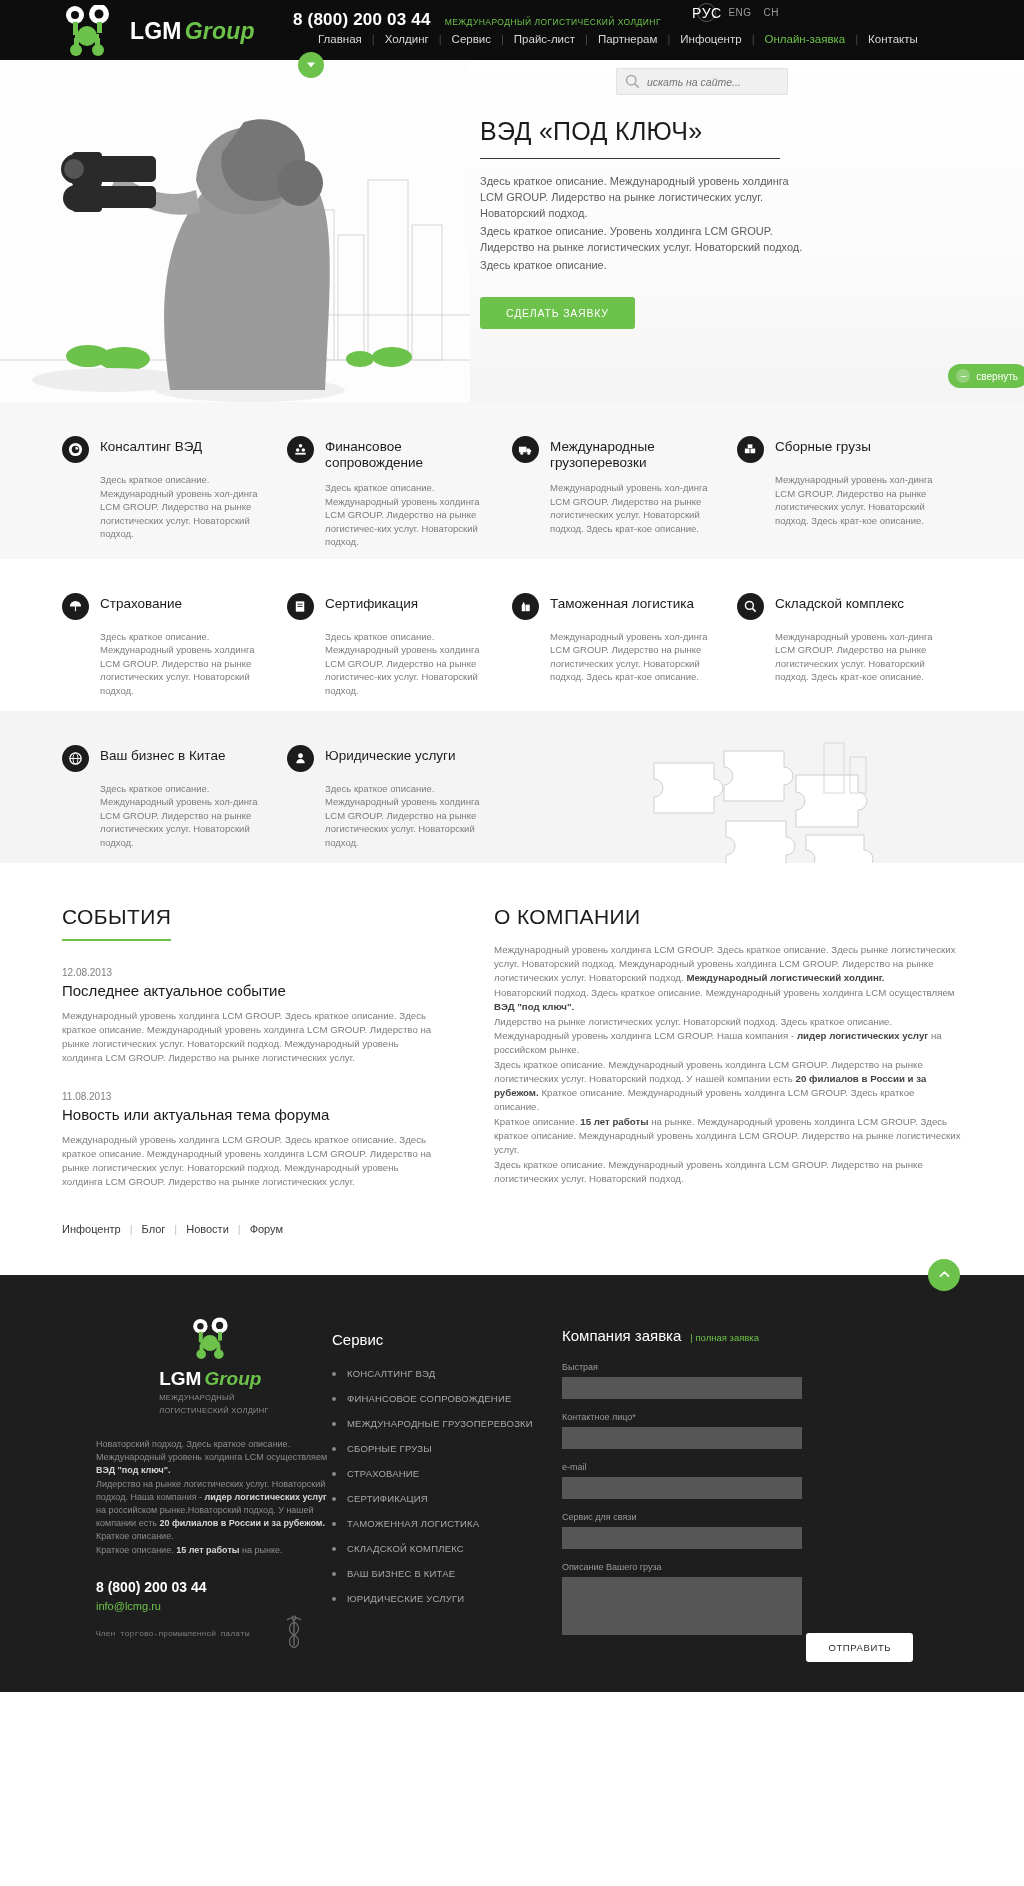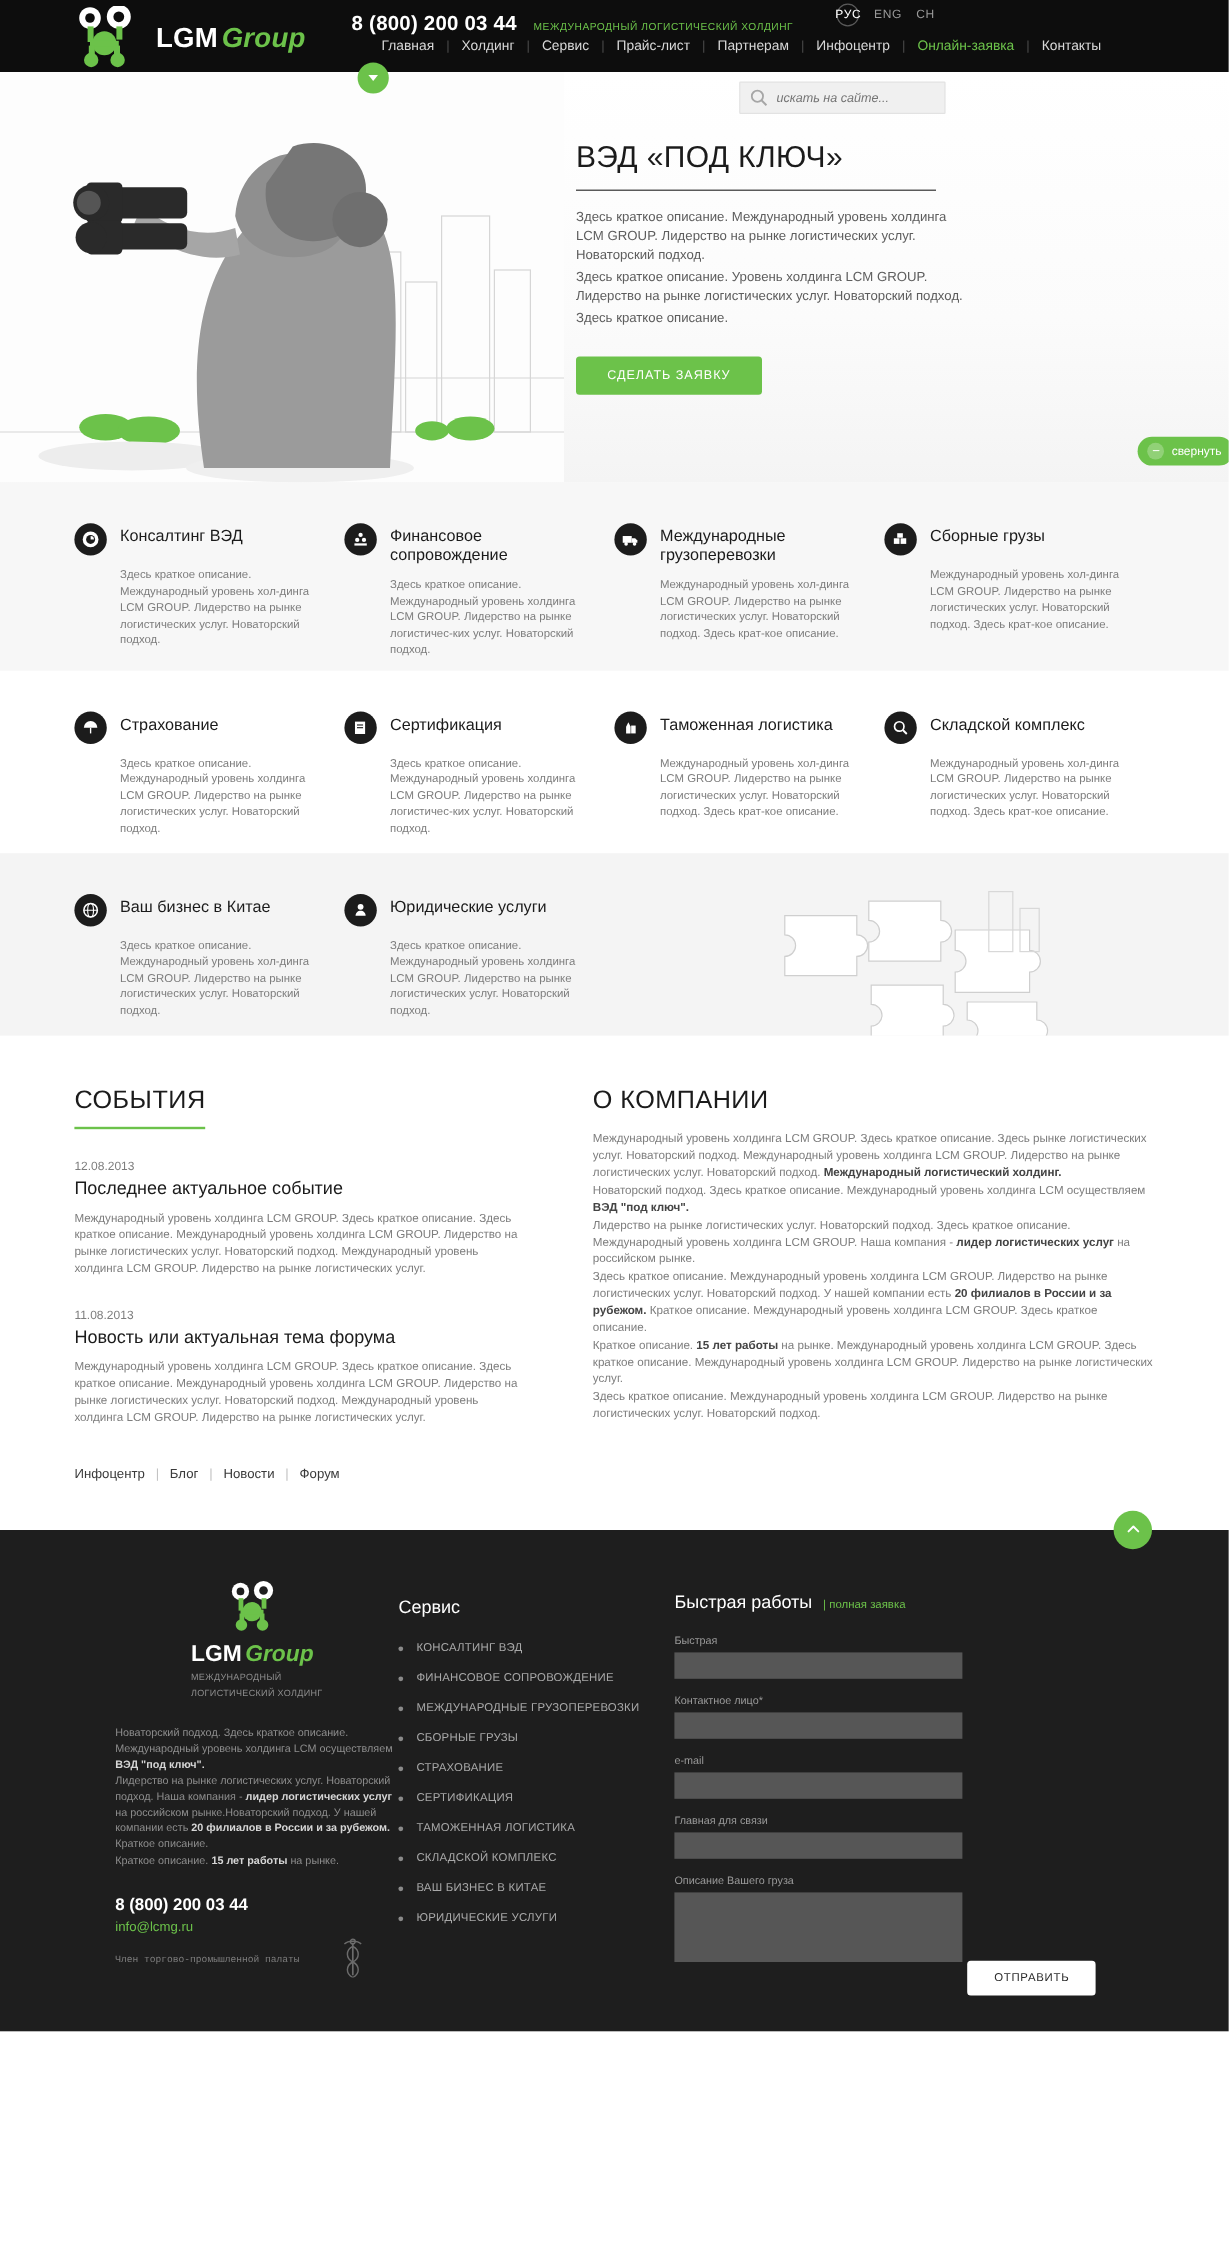--- a/index.html
+++ b/index.html
@@ -40,21 +40,21 @@
     display: flex; gap: 12px; align-items: center;
     font-size: 10px; letter-spacing: .5px;
   }
   .lang span { color: #9a9a9a; cursor: pointer; }
   .lang .active {
     color: #ffffff;
     border: 1px solid #5a5a5a;
     border-radius: 50%;
     width: 19px; height: 19px;
     display: flex; align-items: center; justify-content: center;
-    font-size: 10px;
+    font-size: 14px;
   }
 
   .phone-row {
     position: absolute;
     left: 293px; top: 10px;
     display: flex; align-items: baseline; gap: 14px;
   }
   .phone {
     color: #ffffff; font-size: 17px; font-weight: bold;
     letter-spacing: .2px;
@@ -657,34 +657,34 @@
           <li>СЕРТИФИКАЦИЯ</li>
           <li>ТАМОЖЕННАЯ ЛОГИСТИКА</li>
           <li>СКЛАДСКОЙ КОМПЛЕКС</li>
           <li>ВАШ БИЗНЕС В КИТАЕ</li>
           <li>ЮРИДИЧЕСКИЕ УСЛУГИ</li>
         </ul>
       </div>
 
       <div class="f-col3">
         <div class="f-form-head">
-          <span class="t">Быстрая работы</span>
+          <span class="t">Компания заявка</span>
           <a class="l">| полная заявка</a>
         </div>
 
         <div class="f-label">Быстрая</div>
         <input class="f-input" type="text" style="">
 
         <div class="f-label">Контактное лицо*</div>
         <input class="f-input" type="text" style="">
 
         <div class="f-label">e-mail</div>
         <input class="f-input" type="text" style="">
 
-        <div class="f-label">Главная для связи</div>
+        <div class="f-label">Сервис для связи</div>
         <input class="f-input" type="text" style="">
 
         <div class="f-label">Описание Вашего груза</div>
         <textarea class="f-textarea" style=""></textarea>
 
         <button class="f-submit">ОТПРАВИТЬ</button>
       </div>
 
     </div>
   </footer>

